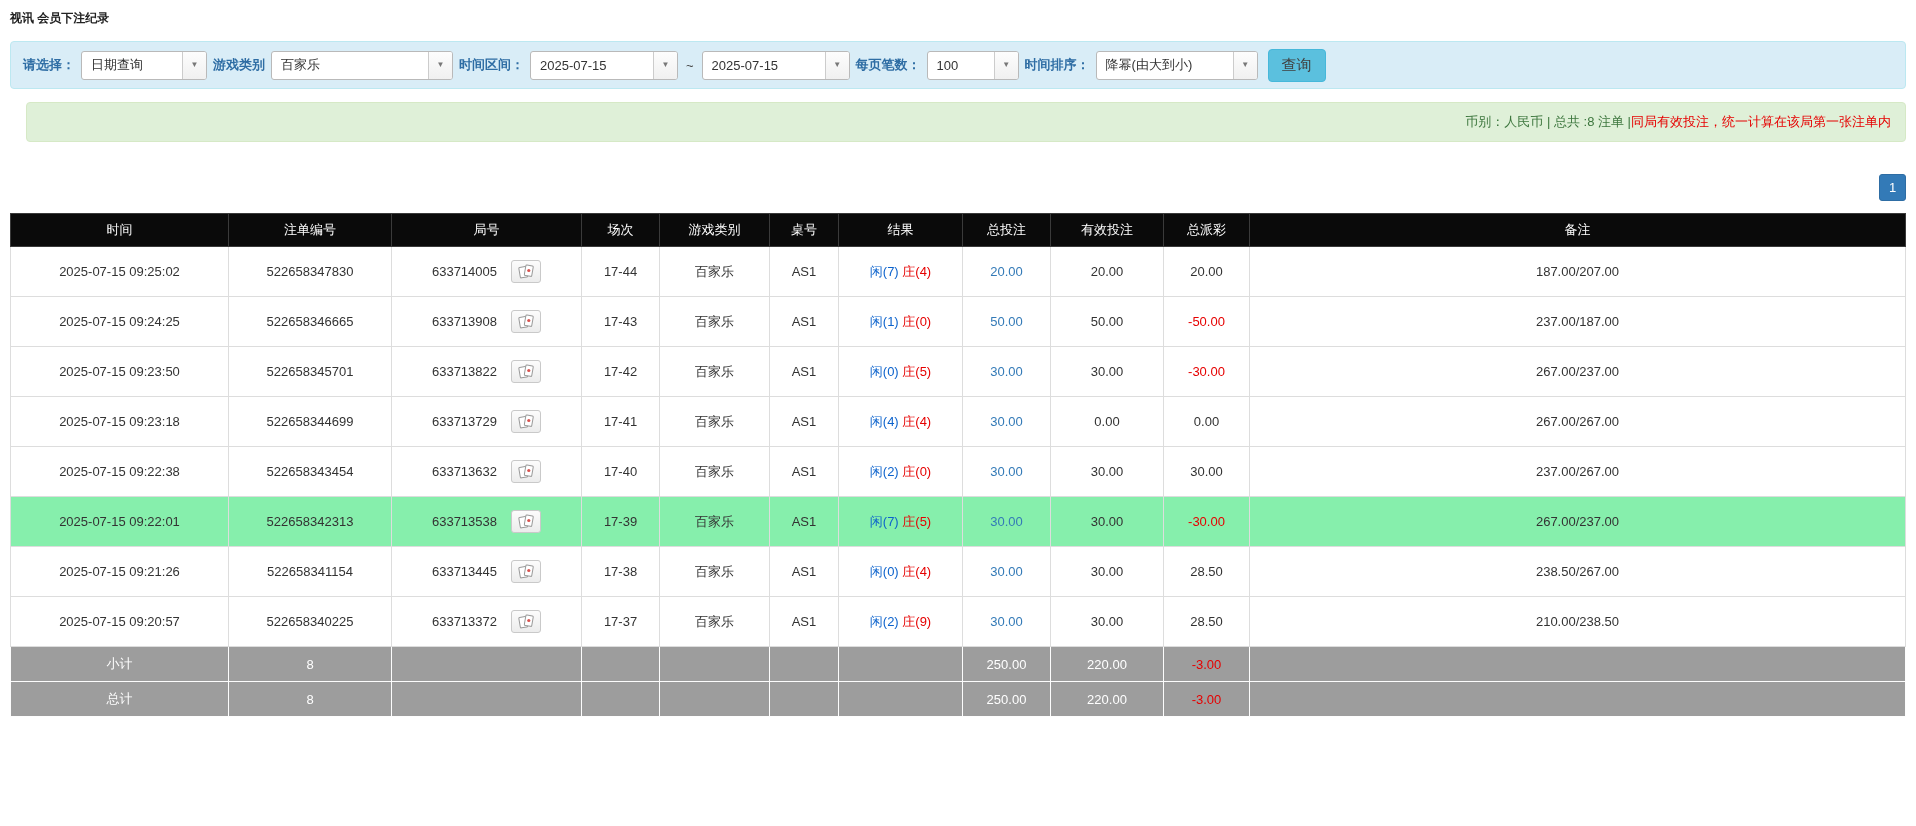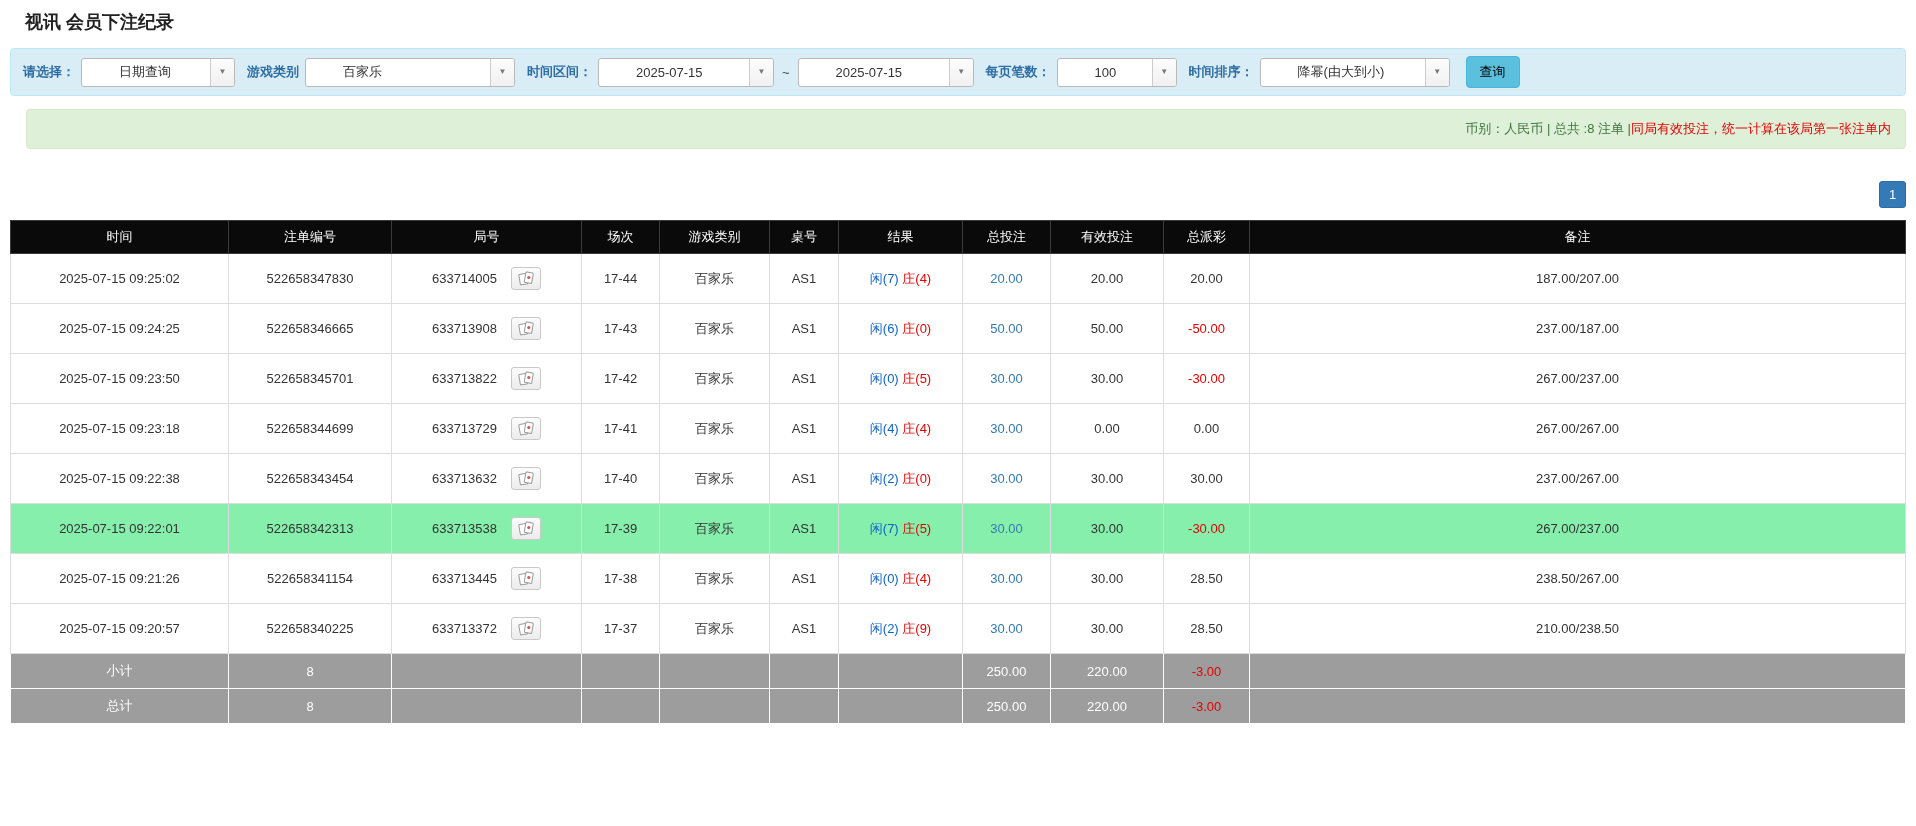--- a/index.html
+++ b/index.html
@@ -6,48 +6,47 @@
   html, body { width: 1916px; height: 826px; overflow: hidden; }
   body {
     font-family: "Liberation Sans", "DejaVu Sans", sans-serif;
     background: #ffffff;
     color: #333;
     font-size: 13px;
   }
   .page { padding: 8px 10px 0 10px; }
 
   .page-title {
-    font-size: 18px;
+    font-size: 12px;
     font-weight: bold;
     color: #222;
-    margin: 2px 0 14px 15px;
+    margin: 2px 0 14px 0;
   }
 
   
   .filter-bar {
     background: #d9edf7;
     border: 1px solid #bce8f1;
     border-radius: 4px;
     padding: 9px 12px;
     display: flex;
     align-items: center;
-    gap: 12px;
+    gap: 6px;
     height: 48px;
   }
   .filter-item { display: flex; align-items: center; gap: 6px; }
   .filter-label { color: #2e6da4; font-weight: bold; white-space: nowrap; }
   .combo {
     display: flex;
     align-items: stretch;
     background: #fff;
     border: 1px solid #b9b9b9;
     border-radius: 3px;
     height: 29px;
     overflow: hidden;
-    padding-left: 28px;
   }
   .combo-value {
     display: flex;
     align-items: center;
     padding: 0 9px;
     color: #333;
     white-space: nowrap;
   }
   .combo-btn {
     border: none;
@@ -62,24 +61,24 @@
   .w-select .combo-value { width: 100px; }
   .w-game   .combo-value { width: 156px; }
   .w-date   .combo-value { width: 122px; }
   .w-size   .combo-value { width: 66px; }
   .w-sort   .combo-value { width: 136px; }
   .tilde { color: #444; padding: 0 2px; }
 
   .search-btn {
     background: #5bc0de;
     border: 1px solid #46b8da;
-    color: #000000;
+    color: #404040;
     border-radius: 4px;
     padding: 6px 13px;
-    font-size: 13px;
+    font-size: 15px;
     cursor: pointer;
     margin-left: 4px;
   }
 
   
   .info-bar {
     margin-top: 13px;
     background: #dff0d8;
     border: 1px solid #d6e9c6;
     border-radius: 4px;
@@ -302,21 +301,21 @@
                   </g>
             <circle cx="10.8" cy="6.5" r="1.6" fill="#d9534f"></circle>
           </svg>
         </button>
       </span>
     </td>
     <td>17-43</td>
     <td>百家乐</td>
     <td>AS1</td>
     <td>
-      <span class="player">闲(6)</span>
+      <span class="player">闲(1)</span>
       <span class="banker">庄(0)</span>
     </td>
     <td>
       <a class="bet-link">50.00</a>
     </td>
     <td>50.00</td>
     <td class="signed neg">-50.00</td>
     <td>237.00/187.00</td>
   </tr>
         <tr class="data-row">

